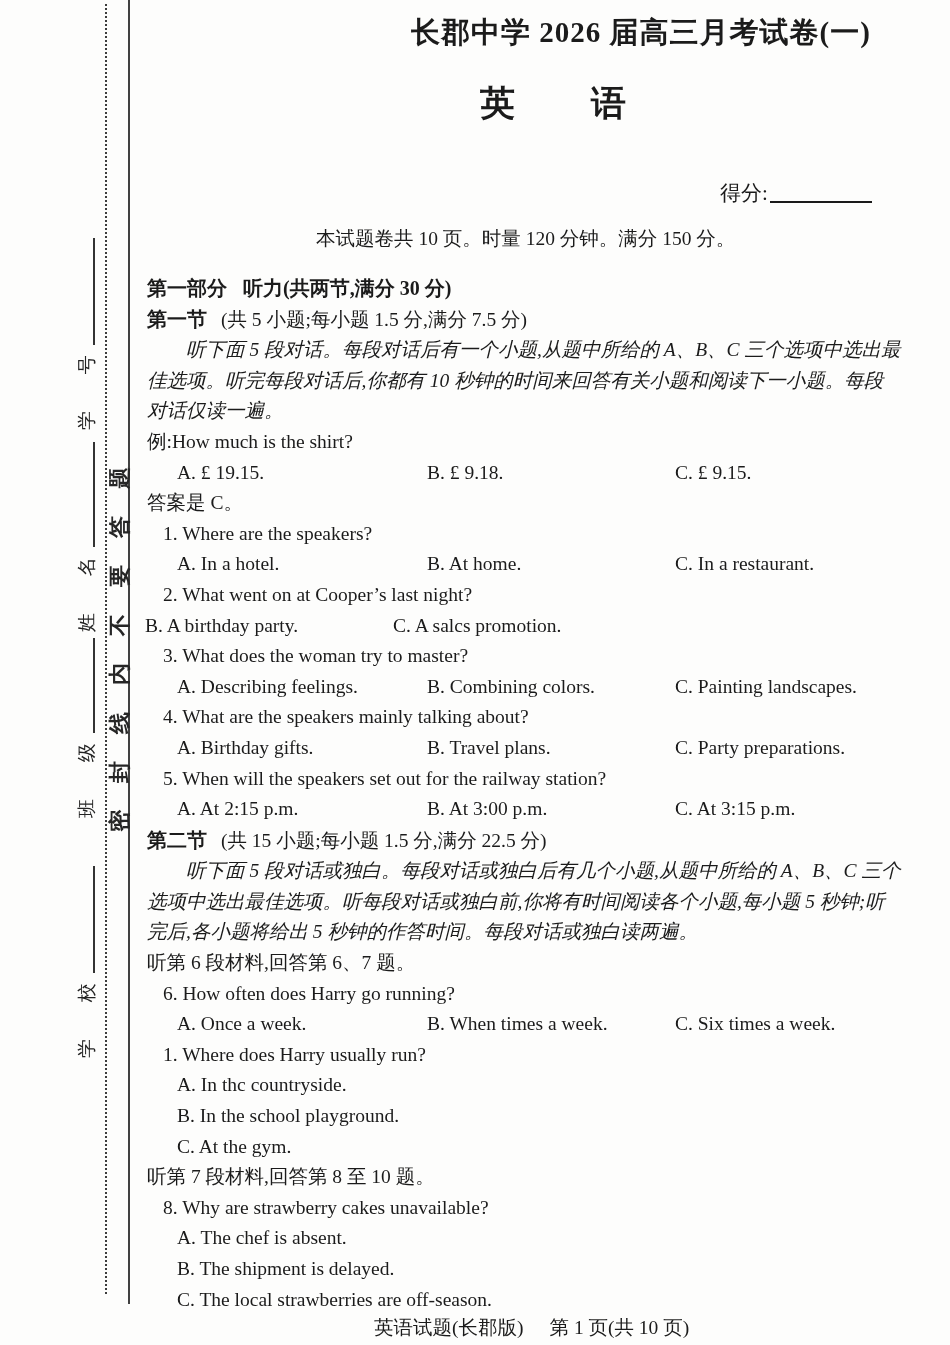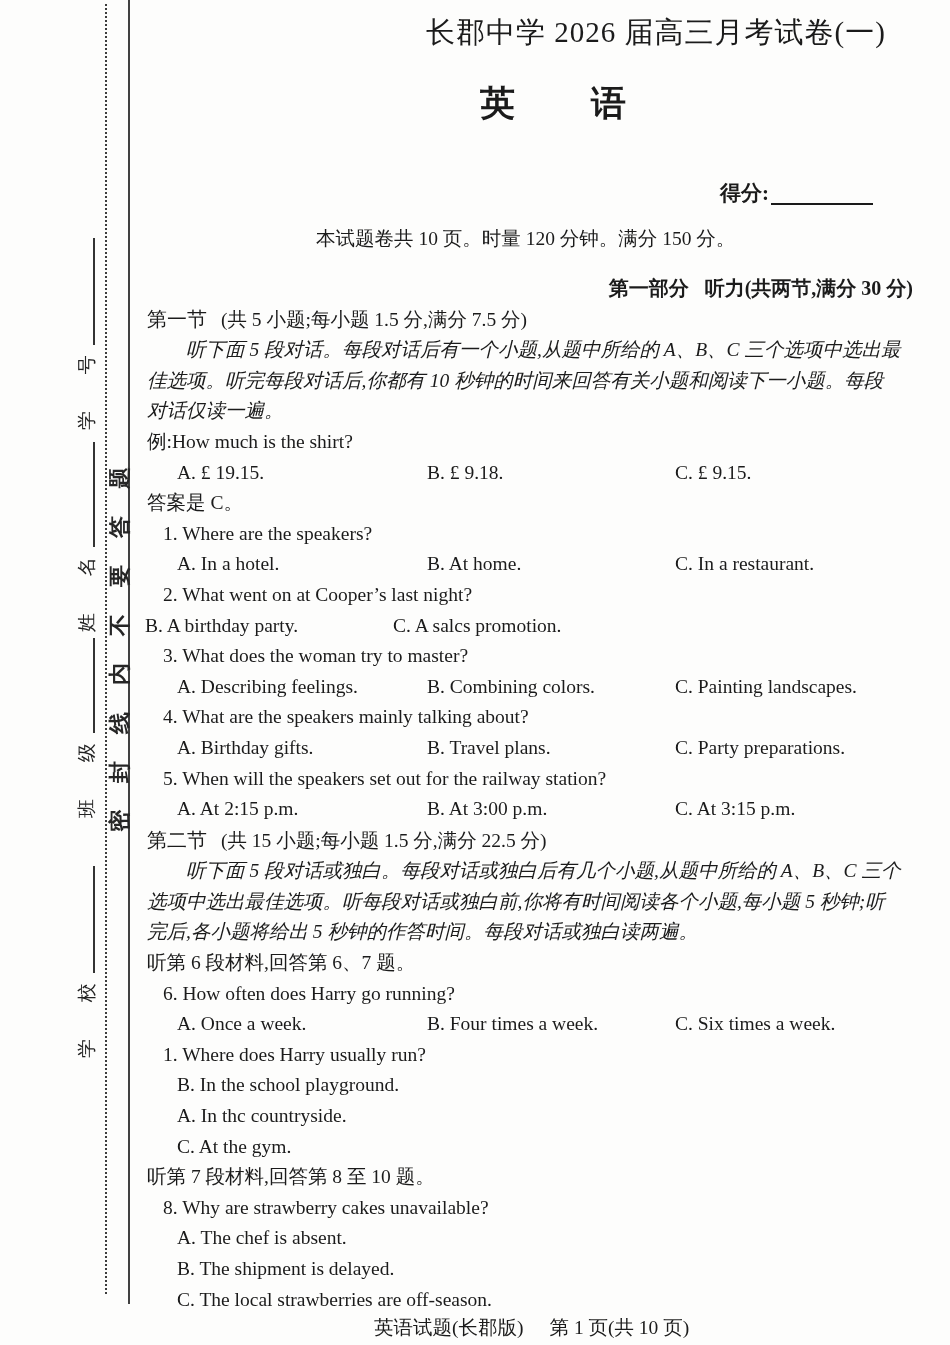--- a/index.html
+++ b/index.html
@@ -40,49 +40,49 @@
     width:112px;border-bottom:2px solid #333;
     align-self:flex-end;margin-bottom:5px;margin-left:-6px;
   }
   .mf1{top:430px;width:192px;}
   .mf2{top:632px;width:190px;}
   .mf3{top:818px;width:180px;}
   .mf4{top:1058px;width:192px;}
   
   .exam-title{
     position:absolute;left:411px;top:13px;
-    font-size:29px;font-weight:normal;letter-spacing:1px;white-space:nowrap;margin-left:15px;
+    font-size:29px;font-weight:bold;letter-spacing:1px;white-space:nowrap;
   }
   .subject{
     position:absolute;left:447px;top:80px;
     font-size:35px;font-weight:bold;white-space:nowrap;margin-left:33px;
   }
   .subject .gap{display:inline-block;width:76px;}
   .score{
     position:absolute;left:720px;top:179px;
-    font-size:21px;font-weight:bold;display:flex;align-items:center;
+    font-size:21px;font-weight:normal;display:flex;align-items:flex-start;
   }
   .score .score-blank{
     display:inline-block;width:102px;border-bottom:2px solid #1a1a1a;
     margin-left:2px;height:22px;
   }
   .meta{
     position:absolute;left:316px;top:225px;
     font-size:19.5px;white-space:nowrap;
   }
   
   .main{
     position:absolute;left:145px;top:273px;width:768px;
     font-size:19.5px;line-height:30.6px;
   }
   .main div{white-space:nowrap;}
-  .part-heading{font-weight:bold;font-size:20px;margin-left:2px;text-align:right;}
+  .part-heading{font-weight:bold;font-size:20px;margin-left:2px;}
   .part-heading .hgap{display:inline-block;width:16px;}
   .sec-heading{margin-left:2px;}
-  .sec-heading .lbl{font-weight:normal;font-size:20px;}
+  .sec-heading .lbl{font-weight:bold;font-size:20px;}
   .sec-heading .hgap{display:inline-block;width:14px;}
   .para-line{margin-left:2px;font-style:italic;}
   .para-indent{margin-left:41px;}
   .cn-line{margin-left:2px;}
   .stem{margin-left:18px;}
   .opts{display:flex;}
   .opt-a{margin-left:32px;width:250px;}
   .opt-b{width:248px;}
   .opt-c{flex:1;}
   .opt-stack{margin-left:32px;}
@@ -192,27 +192,27 @@
 
     <div class="para-line para-indent">听下面 5 段对话或独白。每段对话或独白后有几个小题,从题中所给的 A、B、C 三个</div>
     <div class="para-line">选项中选出最佳选项。听每段对话或独白前,你将有时间阅读各个小题,每小题 5 秒钟;听</div>
     <div class="para-line">完后,各小题将给出 5 秒钟的作答时间。每段对话或独白读两遍。</div>
 
     <div class="cn-line">听第 6 段材料,回答第 6、7 题。</div>
 
     <div class="stem">6. How often does Harry go running?</div>
     <div class="opts">
       <span class="opt-a">A. Once a week.</span>
-      <span class="opt-b">B. Four times a week.</span>
+      <span class="opt-b">B. When times a week.</span>
       <span class="opt-c">C. Six times a week.</span>
     </div>
 
     <div class="stem">1. Where does Harry usually run?</div>
+    <div class="opt-stack">A. In thc countryside.</div>
     <div class="opt-stack">B. In the school playground.</div>
-    <div class="opt-stack">A. In thc countryside.</div>
     <div class="opt-stack">C. At the gym.</div>
 
     <div class="cn-line">听第 7 段材料,回答第 8 至 10 题。</div>
 
     <div class="stem">8. Why are strawberry cakes unavailable?</div>
     <div class="opt-stack">A. The chef is absent.</div>
     <div class="opt-stack">B. The shipment is delayed.</div>
     <div class="opt-stack">C. The local strawberries are off-season.</div>
 
   </div>

